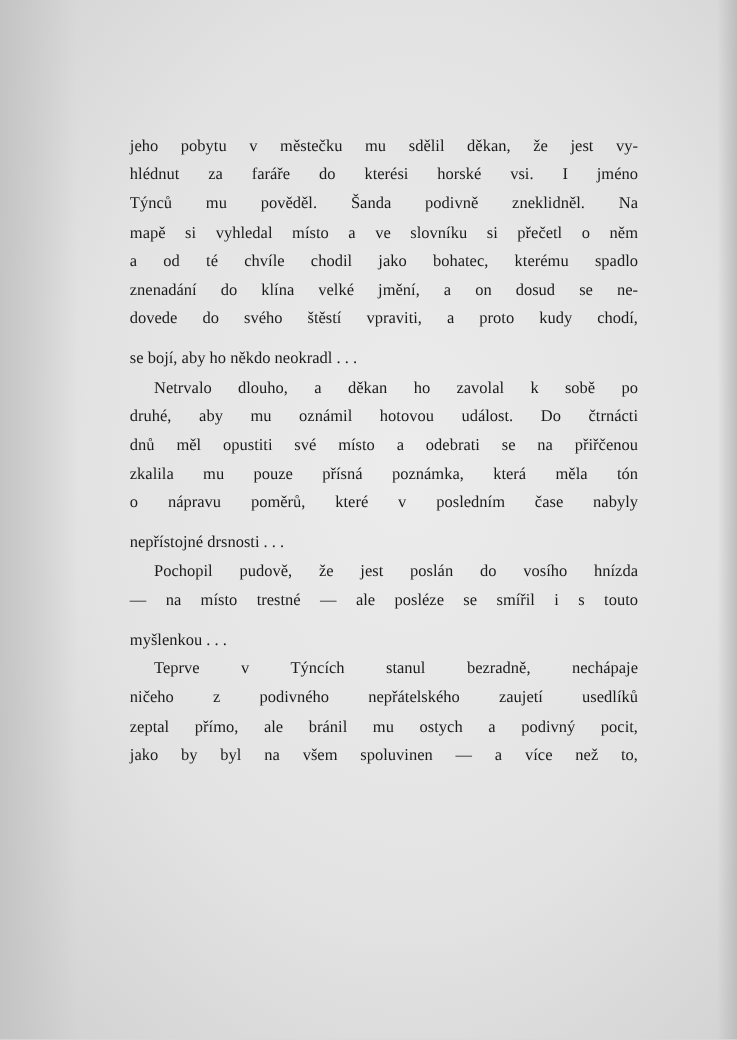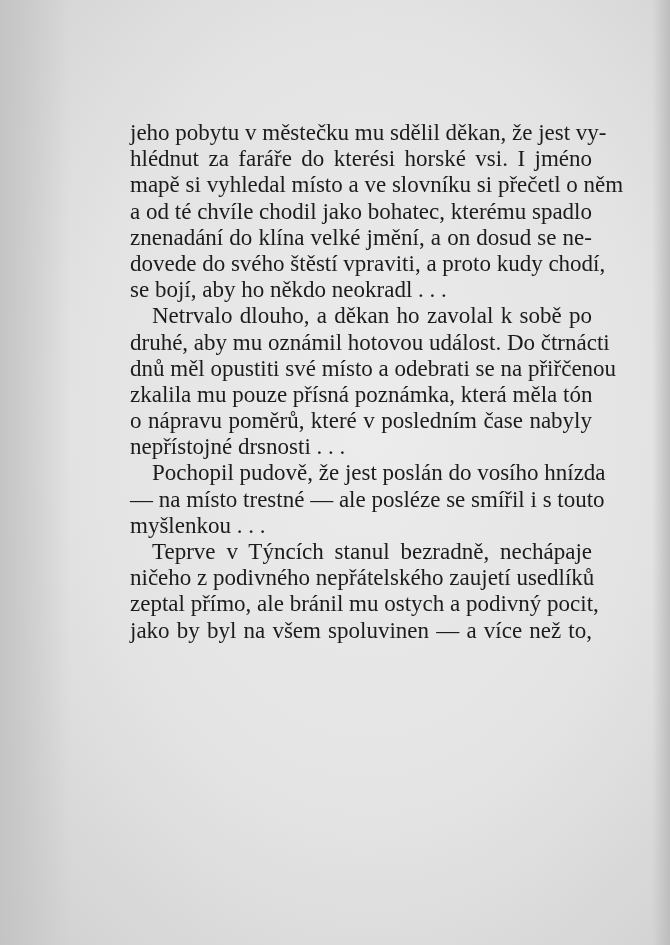--- a/index.html
+++ b/index.html
@@ -15,45 +15,46 @@
     }
     .page::before {
       content: ""; position: absolute; left: 0; top: 0; bottom: 0; width: 70px;
       background: linear-gradient(to right, #c4c4c4, rgba(220,220,220,0));
     }
     .page::after {
       content: ""; position: absolute; right: 0; top: 0; bottom: 0; width: 18px;
       background: linear-gradient(to left, #bdbdbd, rgba(220,220,220,0));
     }
     .text-block {
-      position: absolute; left: 130px; top: 120px; width: 462px;
+      position: absolute; left: 118px; top: 120px; width: 462px;
       color: #1c1c1c;
-      font-size: 23px;
+      font-size: 15px;
       line-height: 26.2px;
     }
     .line {
       display: block; white-space: nowrap; text-align: justify; text-align-last: justify;
       height: 26.2px;
     }
-    .line.last { text-align-last: left; }
+    .line.last { text-align-last: left; margin-top: 10px; }
     .line.indent { padding-left: 22px; }
     .page-number {
       position: absolute; left: 0; width: 670px; top: 852px;
       text-align: right; font-size: 19px; color: #1c1c1c;
       letter-spacing: 1px;
       margin-left: 24px;
     }
   </style>
 </head>
 <body>
 
 <div class="page">
   <div class="text-block">
     <span class="line">jeho pobytu v městečku mu sdělil děkan, že jest vy-</span>
     <span class="line">hlédnut za faráře do kterési horské vsi. I jméno</span>
+    <span class="line">Týnců mu pověděl. Šanda podivně zneklidněl. Na</span>
     <span class="line">mapě si vyhledal místo a ve slovníku si přečetl o něm</span>
     <span class="line">a od té chvíle chodil jako bohatec, kterému spadlo</span>
     <span class="line">znenadání do klína velké jmění, a on dosud se ne-</span>
     <span class="line">dovede do svého štěstí vpraviti, a proto kudy chodí,</span>
     <span class="line last">se bojí, aby ho někdo neokradl . . .</span>
     <span class="line indent">Netrvalo dlouho, a děkan ho zavolal k sobě po</span>
     <span class="line">druhé, aby mu oznámil hotovou událost. Do čtrnácti</span>
     <span class="line">dnů měl opustiti své místo a odebrati se na přiřčenou</span>
     <span class="line">zkalila mu pouze přísná poznámka, která měla tón</span>
     <span class="line">o nápravu poměrů, které v posledním čase nabyly</span>

